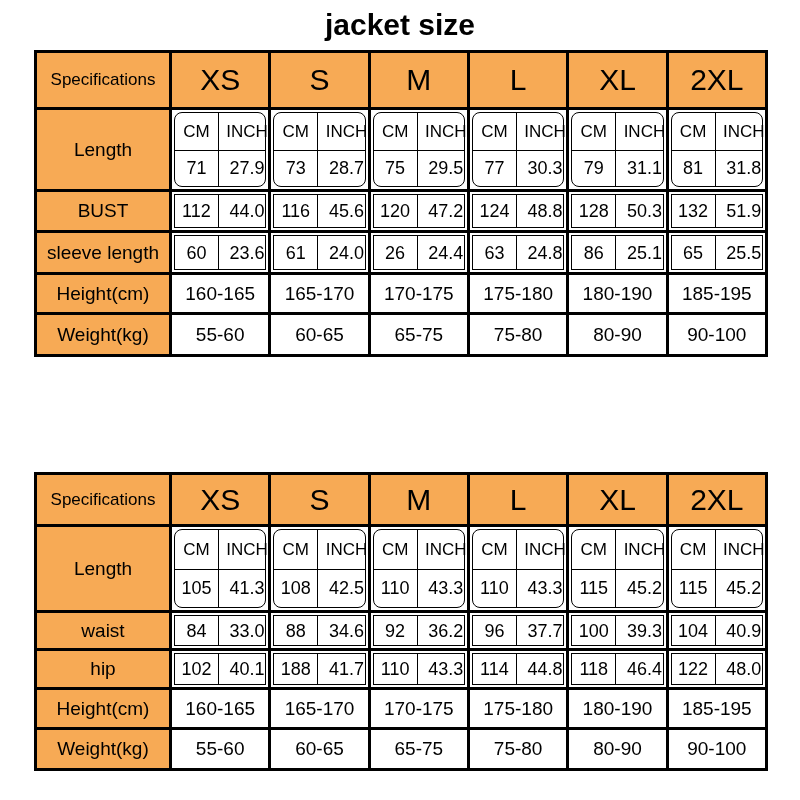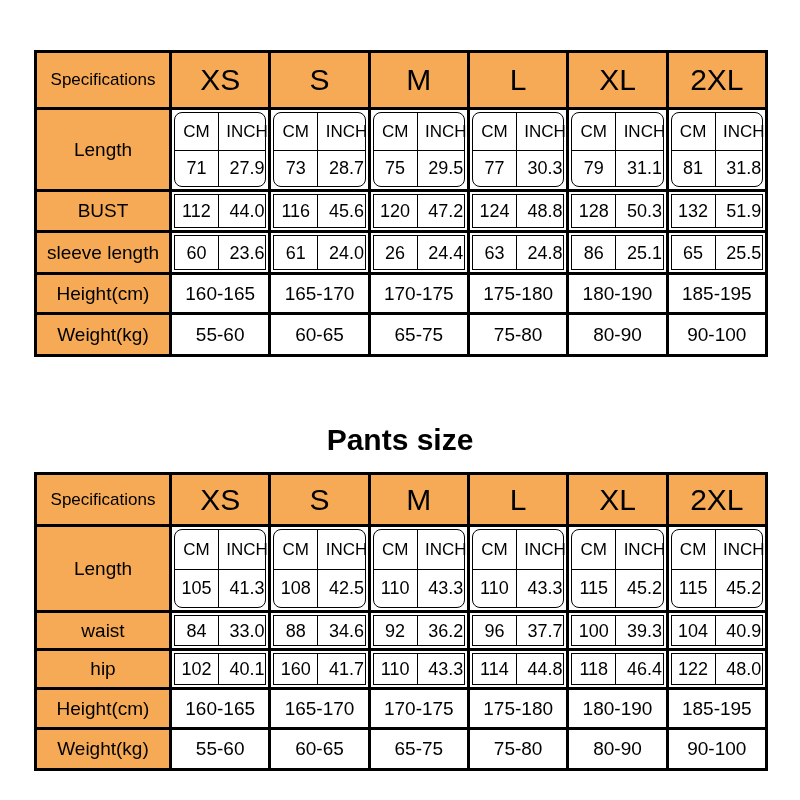--- a/index.html
+++ b/index.html
@@ -77,20 +77,21 @@
   }
   .ic.u{font-size:17px;}
   .ic.bl{border-left:1px solid var(--border);padding-left:10px;}
   .ic.bt{border-top:1px solid var(--border);}
 </style>
 </head>
 <body>
 
 <div class="page">
 
+  <div class="chart-title title-jacket">jacket size</div>
 
   <table class="sz t-jacket">
     <colgroup>
         <col class="c-spec">
         <col>
         <col>
         <col>
         <col>
         <col>
         <col>
@@ -248,21 +249,20 @@
       <td class="range-cell">55-60</td>
       <td class="range-cell">60-65</td>
       <td class="range-cell">65-75</td>
       <td class="range-cell">75-80</td>
       <td class="range-cell">80-90</td>
       <td class="range-cell">90-100</td>
     </tr>
   </tbody>
     </table>
 
-  <div class="chart-title title-pants">Pants size</div>
 
   <table class="sz t-pants">
     <colgroup>
         <col class="c-spec">
         <col>
         <col>
         <col>
         <col>
         <col>
         <col>
@@ -370,21 +370,21 @@
     <tr class="r3">
       <td class="orange label-cell">hip</td>
       <td class="gc">
             <div class="pair">
         <div class="ic">102</div>
         <div class="ic bl">40.1</div>
       </div>
           </td>
       <td class="gc">
             <div class="pair">
-        <div class="ic">160</div>
+        <div class="ic">188</div>
         <div class="ic bl">41.7</div>
       </div>
           </td>
       <td class="gc">
             <div class="pair">
         <div class="ic">110</div>
         <div class="ic bl">43.3</div>
       </div>
           </td>
       <td class="gc">

